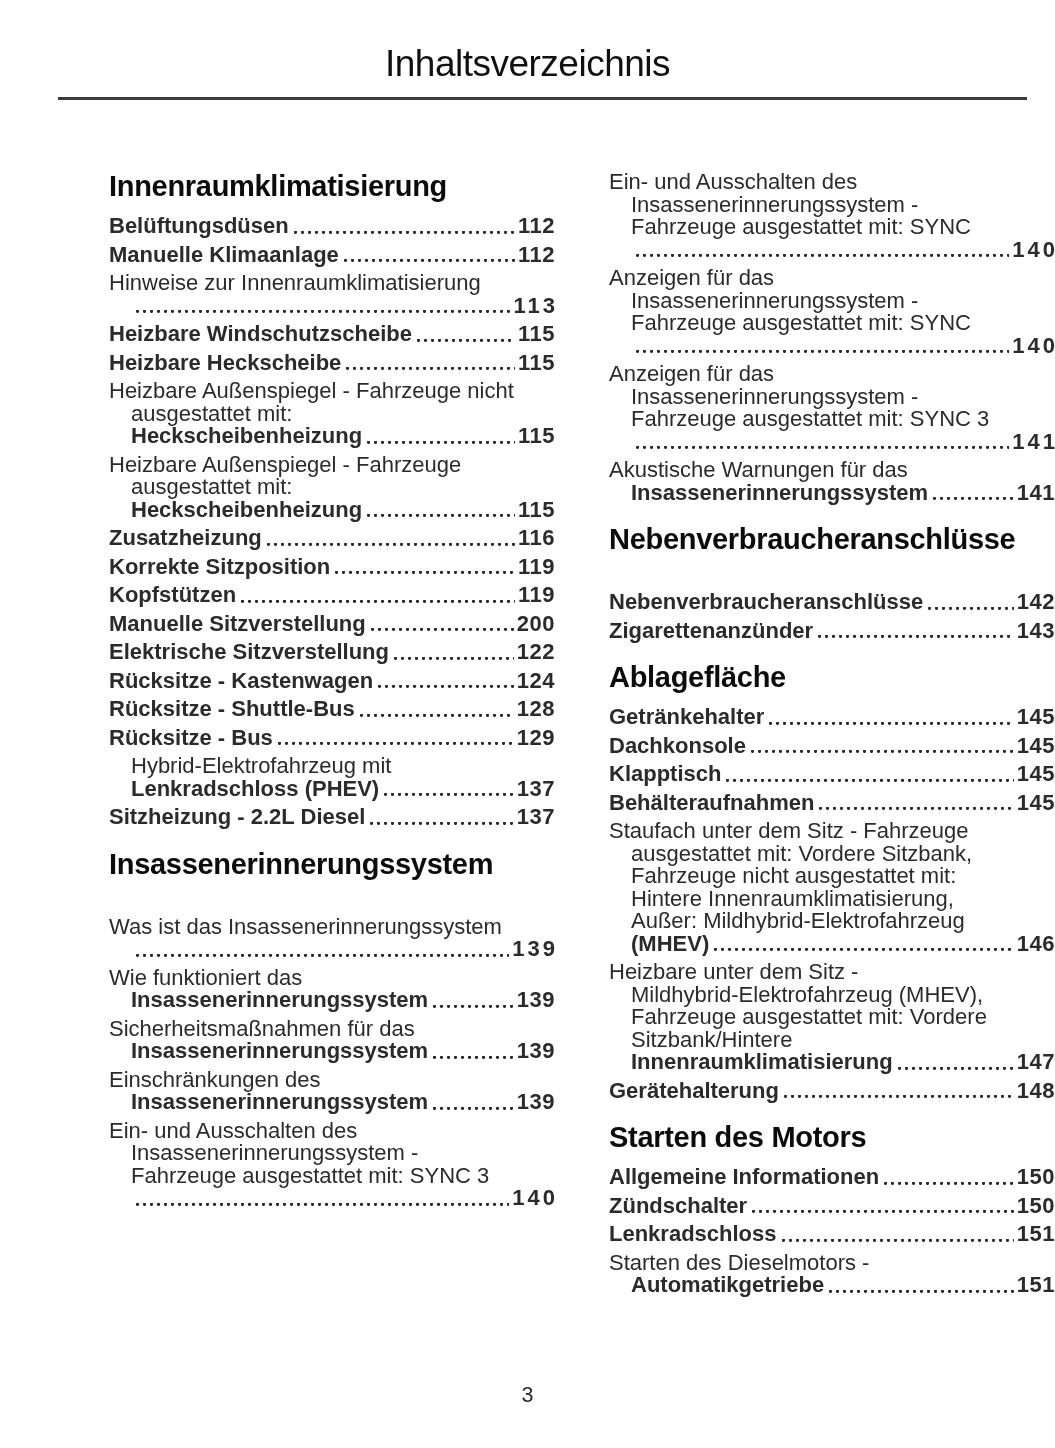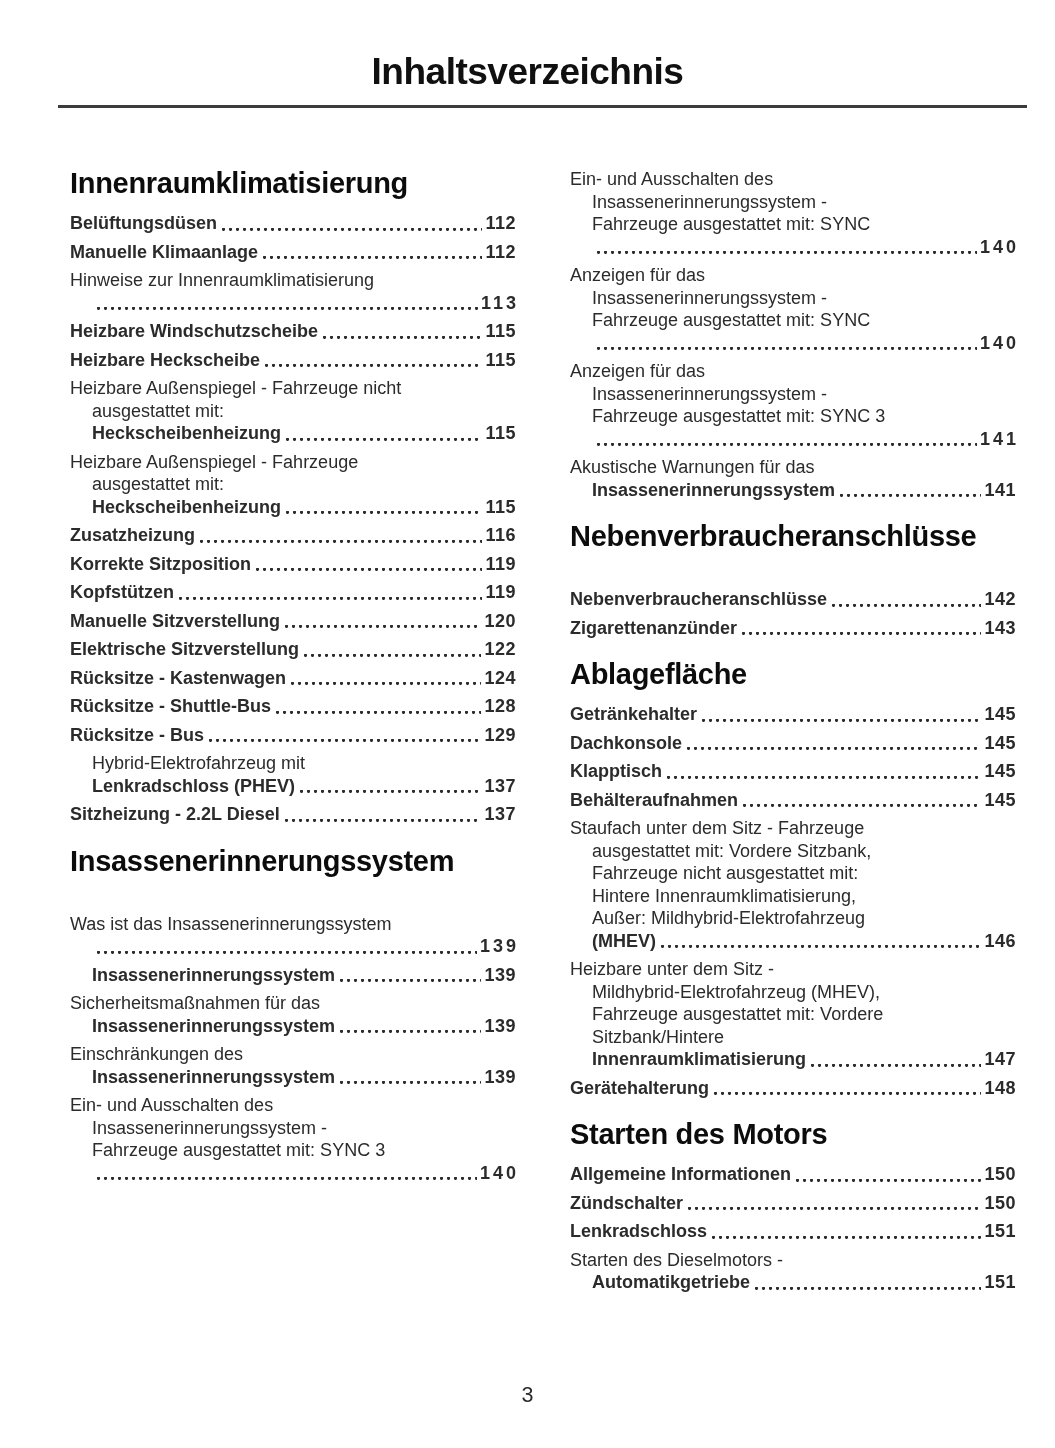--- a/index.html
+++ b/index.html
@@ -6,55 +6,56 @@
   body{
     width:1055px;height:1448px;
     background:#ffffff;
     position:relative;
     overflow:hidden;
     font-family:"Liberation Sans",sans-serif;
     color:#2b2b2b;
     -webkit-font-smoothing:antialiased;
   }
   .page-title{
-    margin:8px;
+    margin:0;
     padding-top:45px;
     text-align:center;
     font-size:37px;
     line-height:38px;
-    font-weight:bold;
+    font-weight:normal;
     letter-spacing:-0.5px;
     color:#101010;
   }
   .title-rule{
     margin:14px 28px 0 58px;
     border:none;
     border-top:3px solid #3c3c3c;
     height:0;
   }
   .content{
     display:flex;
-    margin:12px 0 0 70px;
-    padding-top:48px;
+    margin:0 0 0 70px;
+    padding-top:71px;
     gap:54px;
+    justify-content:flex-end;
   }
   .column{width:446px;flex:none;}
   .section-heading{
     margin:20px 0 13px 0;
     font-size:29px;
     line-height:31px;
     font-weight:bold;
     letter-spacing:-0.3px;
     color:#0c0c0c;
     white-space:nowrap;
   }
   .section:first-child > .section-heading{margin-top:0;}
   .section-heading.extra-gap{margin-bottom:36px;}
   .entry{
-    font-size:18px;
+    font-size:22px;
     line-height:22.5px;
     margin-bottom:6px;
   }
   .eline,.etext{white-space:nowrap;}
   .cont{padding-left:22px;}
   .row{display:flex;align-items:baseline;font-weight:bold;}
   .etext{flex:none;}
   .dots{
     flex:1 1 auto;
     align-self:stretch;
@@ -162,21 +163,21 @@
           <div class="row">
             <span class="etext">Kopfstützen</span>
             <span class="dots"></span>
             <span class="pagenum">119</span>
           </div>
         </div>
         <div class="entry">
           <div class="row">
             <span class="etext">Manuelle Sitzverstellung</span>
             <span class="dots"></span>
-            <span class="pagenum">120</span>
+            <span class="pagenum">200</span>
           </div>
         </div>
         <div class="entry">
           <div class="row">
             <span class="etext">Elektrische Sitzverstellung</span>
             <span class="dots"></span>
             <span class="pagenum">122</span>
           </div>
         </div>
         <div class="entry">
@@ -219,20 +220,21 @@
       <div class="section">
         <h2 class="section-heading extra-gap">Insassenerinnerungssystem</h2>
         <div class="entry">
           <div class="eline">Was ist das Insassenerinnerungssystem</div>
           <div class="row cont leader-row">
             <span class="dots"></span>
             <span class="pagenum">139</span>
           </div>
         </div>
         <div class="entry">
+          <div class="eline">Wie funktioniert das</div>
           <div class="row cont">
             <span class="etext">Insassenerinnerungssystem </span>
             <span class="dots"></span>
             <span class="pagenum">139</span>
           </div>
         </div>
         <div class="entry">
           <div class="eline">Sicherheitsmaßnahmen für das</div>
           <div class="row cont">
             <span class="etext">Insassenerinnerungssystem </span>

